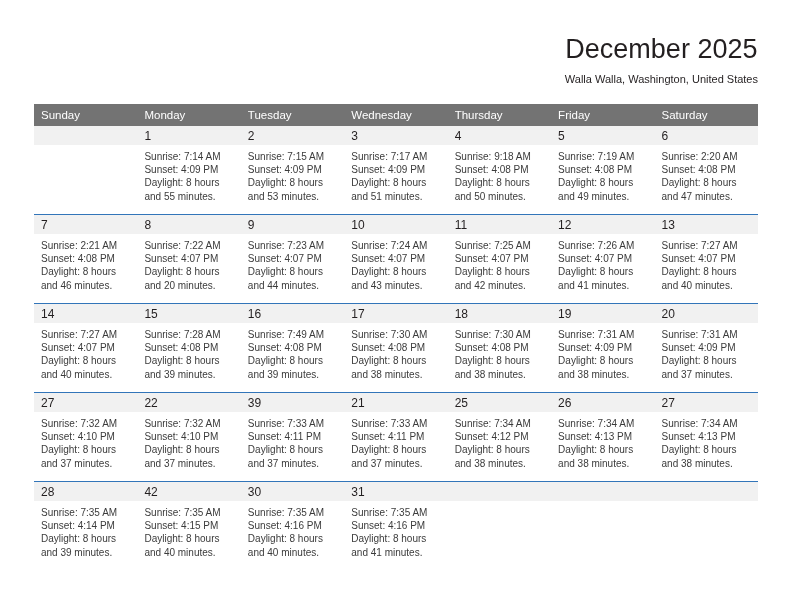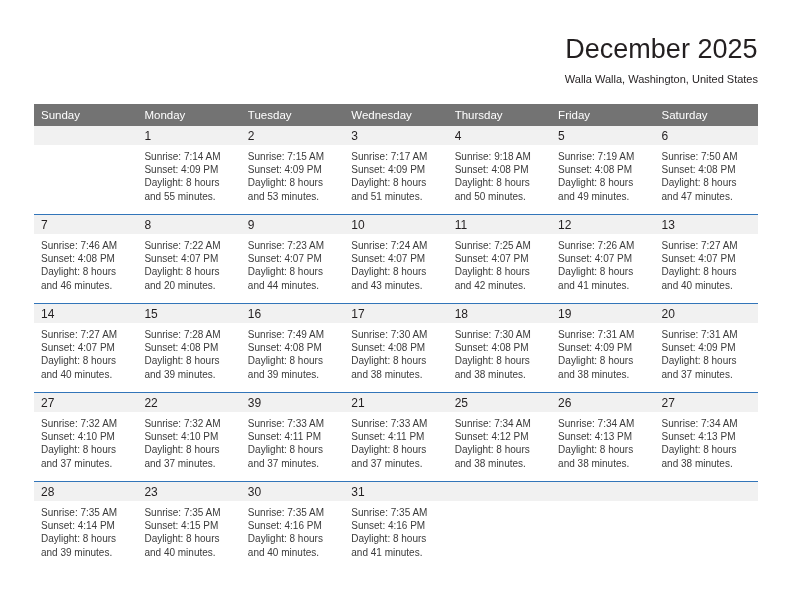--- a/index.html
+++ b/index.html
@@ -239,34 +239,34 @@
                   <div>Sunset: 4:08 PM</div>
                   <div>Daylight: 8 hours</div>
                   <div>and 49 minutes.</div>
                 </div>
               </div>
             </td>
             <td>
               <div class="daycell">
                 <div class="daynum-band">6</div>
                 <div class="dayinfo">
-                  <div>Sunrise: 7:50 AM</div>
+                  <div>Sunrise: 2:20 AM</div>
                   <div>Sunset: 4:08 PM</div>
                   <div>Daylight: 8 hours</div>
                   <div>and 47 minutes.</div>
                 </div>
               </div>
             </td>
           </tr>
           <tr class="week-row">
             <td>
               <div class="daycell">
                 <div class="daynum-band">7</div>
                 <div class="dayinfo">
-                  <div>Sunrise: 7:46 AM</div>
+                  <div>Sunrise: 2:21 AM</div>
                   <div>Sunset: 4:08 PM</div>
                   <div>Daylight: 8 hours</div>
                   <div>and 46 minutes.</div>
                 </div>
               </div>
             </td>
             <td>
               <div class="daycell">
                 <div class="daynum-band">8</div>
                 <div class="dayinfo">
@@ -498,21 +498,21 @@
                 <div class="dayinfo">
                   <div>Sunrise: 7:35 AM</div>
                   <div>Sunset: 4:14 PM</div>
                   <div>Daylight: 8 hours</div>
                   <div>and 39 minutes.</div>
                 </div>
               </div>
             </td>
             <td>
               <div class="daycell">
-                <div class="daynum-band">23</div>
+                <div class="daynum-band">42</div>
                 <div class="dayinfo">
                   <div>Sunrise: 7:35 AM</div>
                   <div>Sunset: 4:15 PM</div>
                   <div>Daylight: 8 hours</div>
                   <div>and 40 minutes.</div>
                 </div>
               </div>
             </td>
             <td>
               <div class="daycell">

